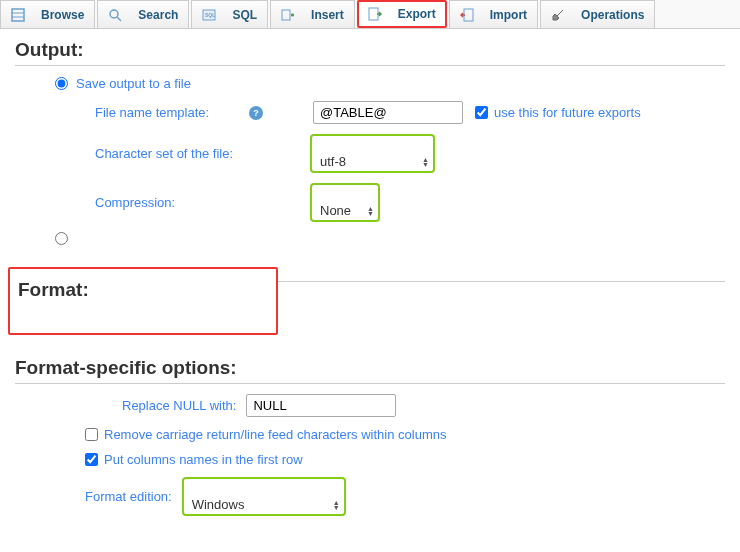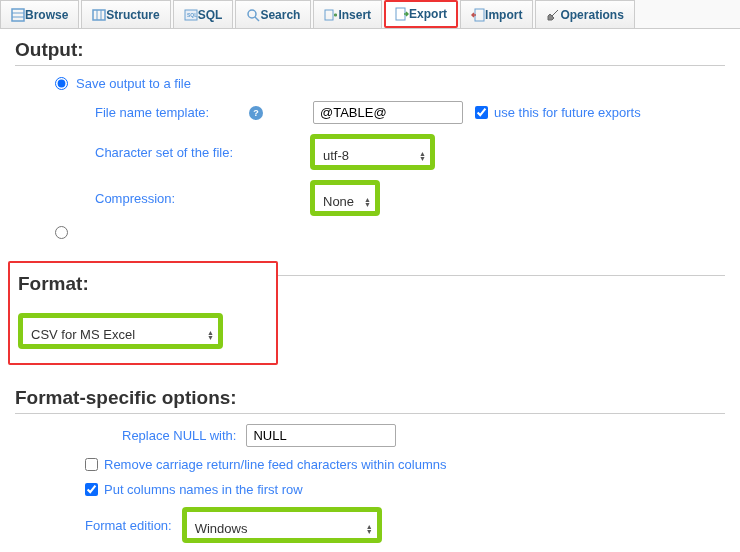--- a/index.html
+++ b/index.html
@@ -1,33 +1,33 @@
 <!DOCTYPE html>
 <html><head>
 <meta charset="utf-8">
 <style>
 *{box-sizing:border-box;margin:0;padding:0;}
 body{font-family:Arial,Helvetica,sans-serif;font-size:13px;color:#333;background:#fff;width:740px;}
 .tabs{display:flex;border-bottom:1px solid #ccc;background:#f9f9f9;padding:0;}
-.tab{display:flex;align-items:center;gap:0;padding:6px 10px;border:1px solid #ccc;border-bottom:none;background:linear-gradient(#fdfdfd,#eee);color:#235a81;font-weight:bold;font-size:12px;cursor:pointer;margin-right:2px;}
+.tab{display:flex;align-items:center;gap:16px;padding:6px 10px;border:1px solid #ccc;border-bottom:none;background:linear-gradient(#fdfdfd,#eee);color:#235a81;font-weight:bold;font-size:12px;cursor:pointer;margin-right:2px;}
 .tab.active{background:#fff;}
 .tab.highlighted{border:2px solid #e33;border-radius:2px;padding:5px 9px;}
 .ticon{width:14px;height:14px;display:inline-block;}
 .content{padding:10px 15px;}
 .section-heading{font-weight:bold;font-size:19px;margin-bottom:4px;}
 .hr{height:1px;background:#ccc;margin-bottom:10px;}
 .indent1{margin-left:40px;}
 .indent2{margin-left:80px;}
 .indent3{margin-left:70px;}
 .row{display:flex;align-items:center;margin-bottom:10px;}
 .row label,.lbl{font-size:13px;color:#3b82f6;}
 .radio{margin-right:8px;}
 .checkbox{margin-right:6px;}
 .text-input{font-size:13px;padding:3px 6px;border:1px solid #aaa;border-radius:2px;width:150px;}
-.select-wrap{position:relative;display:inline-flex;align-items:center;border:5px solid #84cc16;border-radius:4px;background:#fff;padding:9px 22px 2px 8px;font-size:13px;}
+.select-wrap{position:relative;display:inline-flex;align-items:center;border:2px solid #84cc16;border-radius:4px;background:#fff;padding:18px 22px 2px 8px;font-size:13px;}
 .select-wrap .chev{position:absolute;right:4px;display:flex;flex-direction:column;gap:1px;font-size:7px;line-height:5px;color:#555;}
 .help-icon{display:inline-flex;width:14px;height:14px;border-radius:50%;background:#5b9bd5;color:#fff;align-items:center;justify-content:center;font-size:9px;font-weight:bold;margin-left:4px;}
 .fmt-box{border:2px solid #e33;border-radius:2px;padding:10px 14px 14px 8px;margin-left:-7px;margin-top:18px;width:270px;}
 .go-btn{margin-top:18px;margin-left:10px;display:inline-block;padding:6px 16px;border:1px solid #bbb;border-radius:6px;background:linear-gradient(#fdfdfd,#eee);font-weight:bold;font-size:13px;cursor:pointer;}
 input[type=checkbox],input[type=radio]{accent-color:#0a6bff;}
 .group{margin-bottom:22px;}
 </style>
 </head>
 <body>
 
@@ -35,39 +35,31 @@
   <div class="tab">
     <span class="ticon"><svg viewBox="0 0 14 14">
           <rect x="1" y="1" width="12" height="12" fill="none" stroke="#6aa0d0" stroke-width="1.5"></rect>
           <line x1="1" y1="5" x2="13" y2="5" stroke="#6aa0d0"></line>
           <line x1="1" y1="9" x2="13" y2="9" stroke="#6aa0d0"></line>
         </svg></span>
     <span>Browse</span>
   </div>
   <div class="tab">
     <span class="ticon"><svg viewBox="0 0 14 14">
-          <rect x="1" y="2" width="12" height="10" fill="none" stroke="#6aa0d0" stroke-width="1.5"></rect>
-          <line x1="5" y1="2" x2="5" y2="12" stroke="#6aa0d0"></line>
-          <line x1="9" y1="2" x2="9" y2="12" stroke="#6aa0d0"></line>
+          <circle cx="6" cy="6" r="4" fill="none" stroke="#6aa0d0" stroke-width="1.5"></circle>
+          <line x1="9" y1="9" x2="13" y2="13" stroke="#6aa0d0" stroke-width="1.5"></line>
         </svg></span>
-    <span>Structure</span>
+    <span>Search</span>
   </div>
   <div class="tab">
     <span class="ticon"><svg viewBox="0 0 14 14">
           <rect x="1" y="2" width="12" height="10" fill="#e8eef6" stroke="#6aa0d0"></rect>
           <text x="3" y="9" font-size="5" fill="#6aa0d0">SQL</text>
         </svg></span>
     <span>SQL</span>
-  </div>
-  <div class="tab">
-    <span class="ticon"><svg viewBox="0 0 14 14">
-          <circle cx="6" cy="6" r="4" fill="none" stroke="#6aa0d0" stroke-width="1.5"></circle>
-          <line x1="9" y1="9" x2="13" y2="13" stroke="#6aa0d0" stroke-width="1.5"></line>
-        </svg></span>
-    <span>Search</span>
   </div>
   <div class="tab">
     <span class="ticon"><svg viewBox="0 0 14 14">
           <rect x="1" y="2" width="8" height="10" fill="none" stroke="#6aa0d0"></rect>
           <line x1="10" y1="7" x2="13" y2="7" stroke="#5a9d5a" stroke-width="2"></line>
           <line x1="11.5" y1="5.5" x2="11.5" y2="8.5" stroke="#5a9d5a" stroke-width="2"></line>
         </svg></span>
     <span>Insert</span>
   </div>
   <div class="tab active highlighted">
@@ -132,24 +124,20 @@
     <div class="row indent1">
       <input type="radio" class="radio" style="">
     </div>
   </div>
 
   
   <div class="group" style="position:relative;">
     <div class="fmt-box">
       <div class="section-heading">Format:</div>
       <div style="height:14px;"></div>
-      <div class="select-wrap" style="width:205px;">
-        <span>CSV for MS Excel</span>
-        <span class="chev">▲<br>▼</span>
-      </div>
     </div>
     <div style="position:absolute;top:14px;left:263px;right:0;height:1px;background:#ccc;"></div>
   </div>
 
   
   <div class="group">
     <div class="section-heading">Format-specific options:</div>
     <div class="hr"></div>
 
     <div class="row indent3">
@@ -162,21 +150,21 @@
       <span class="lbl">Remove carriage return/line feed characters within columns</span>
     </div>
 
     <div class="row indent3">
       <input type="checkbox" class="checkbox" checked="" style="">
       <span class="lbl">Put columns names in the first row</span>
     </div>
 
     <div class="row indent3">
       <span class="lbl" style="margin-right:10px;">Format edition:</span>
-      <div class="select-wrap" style="width:200px;">
+      <div class="select-wrap" style="width:164px;">
         <span>Windows</span>
         <span class="chev">▲<br>▼</span>
       </div>
     </div>
   </div>
 
   <button class="go-btn">Go</button>
 </div>
 
 </body></html>

